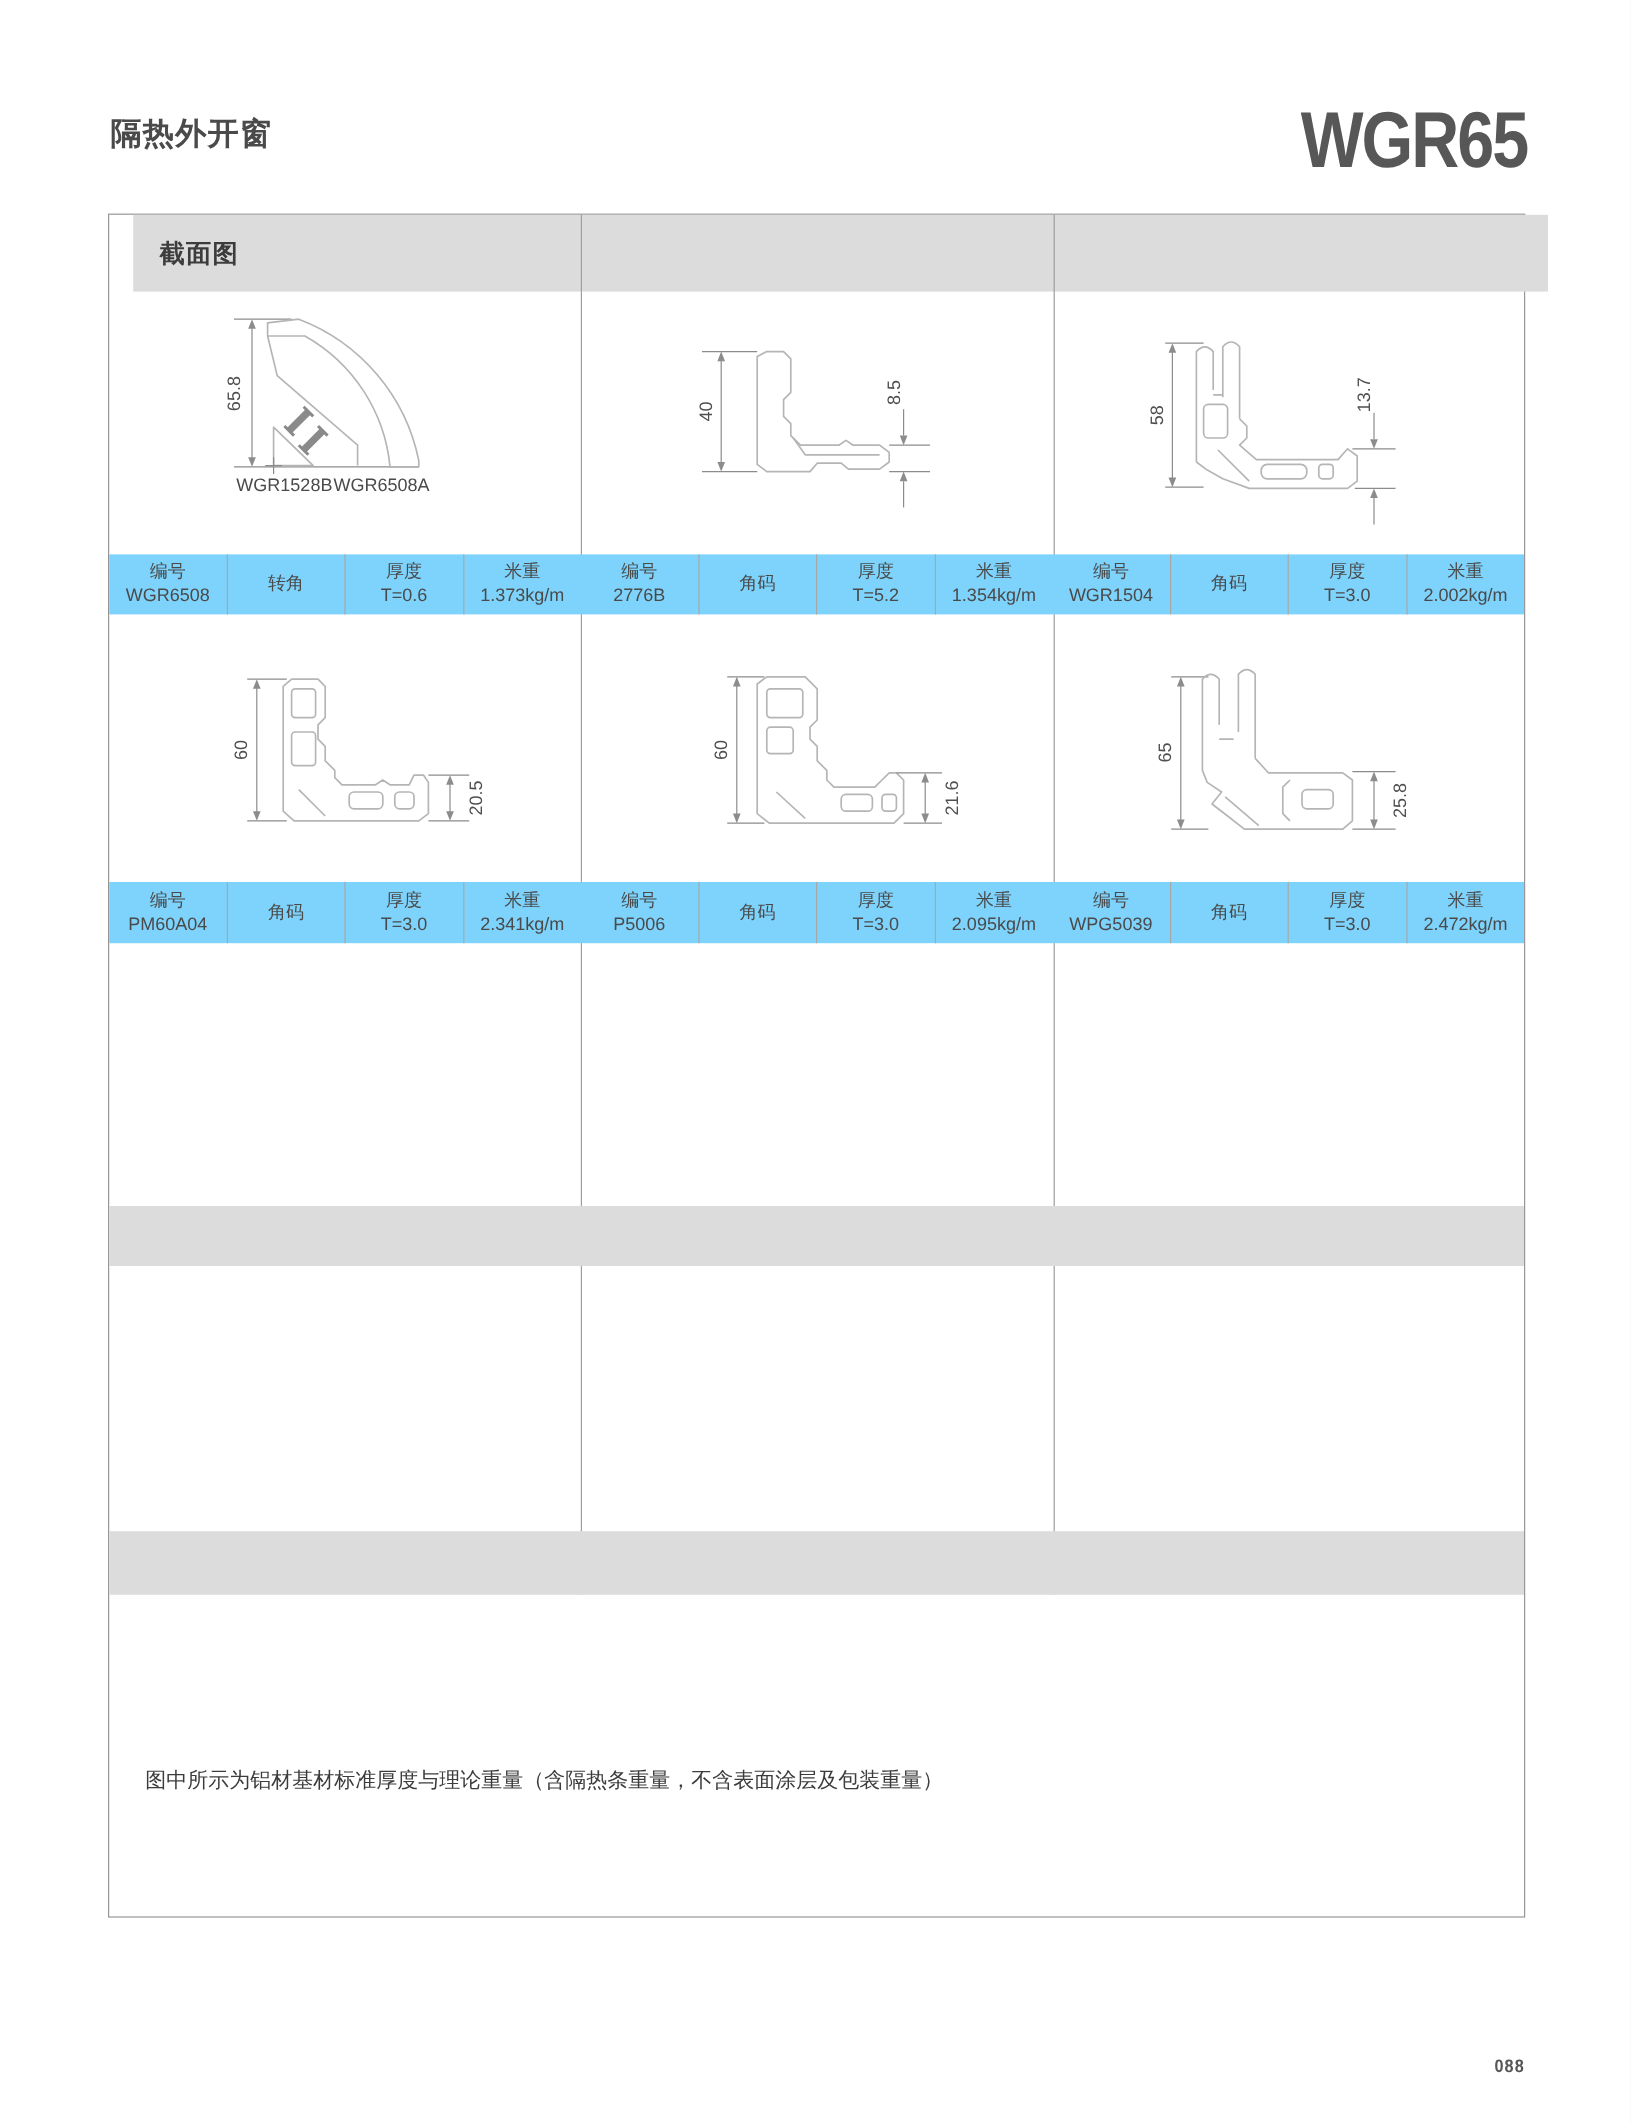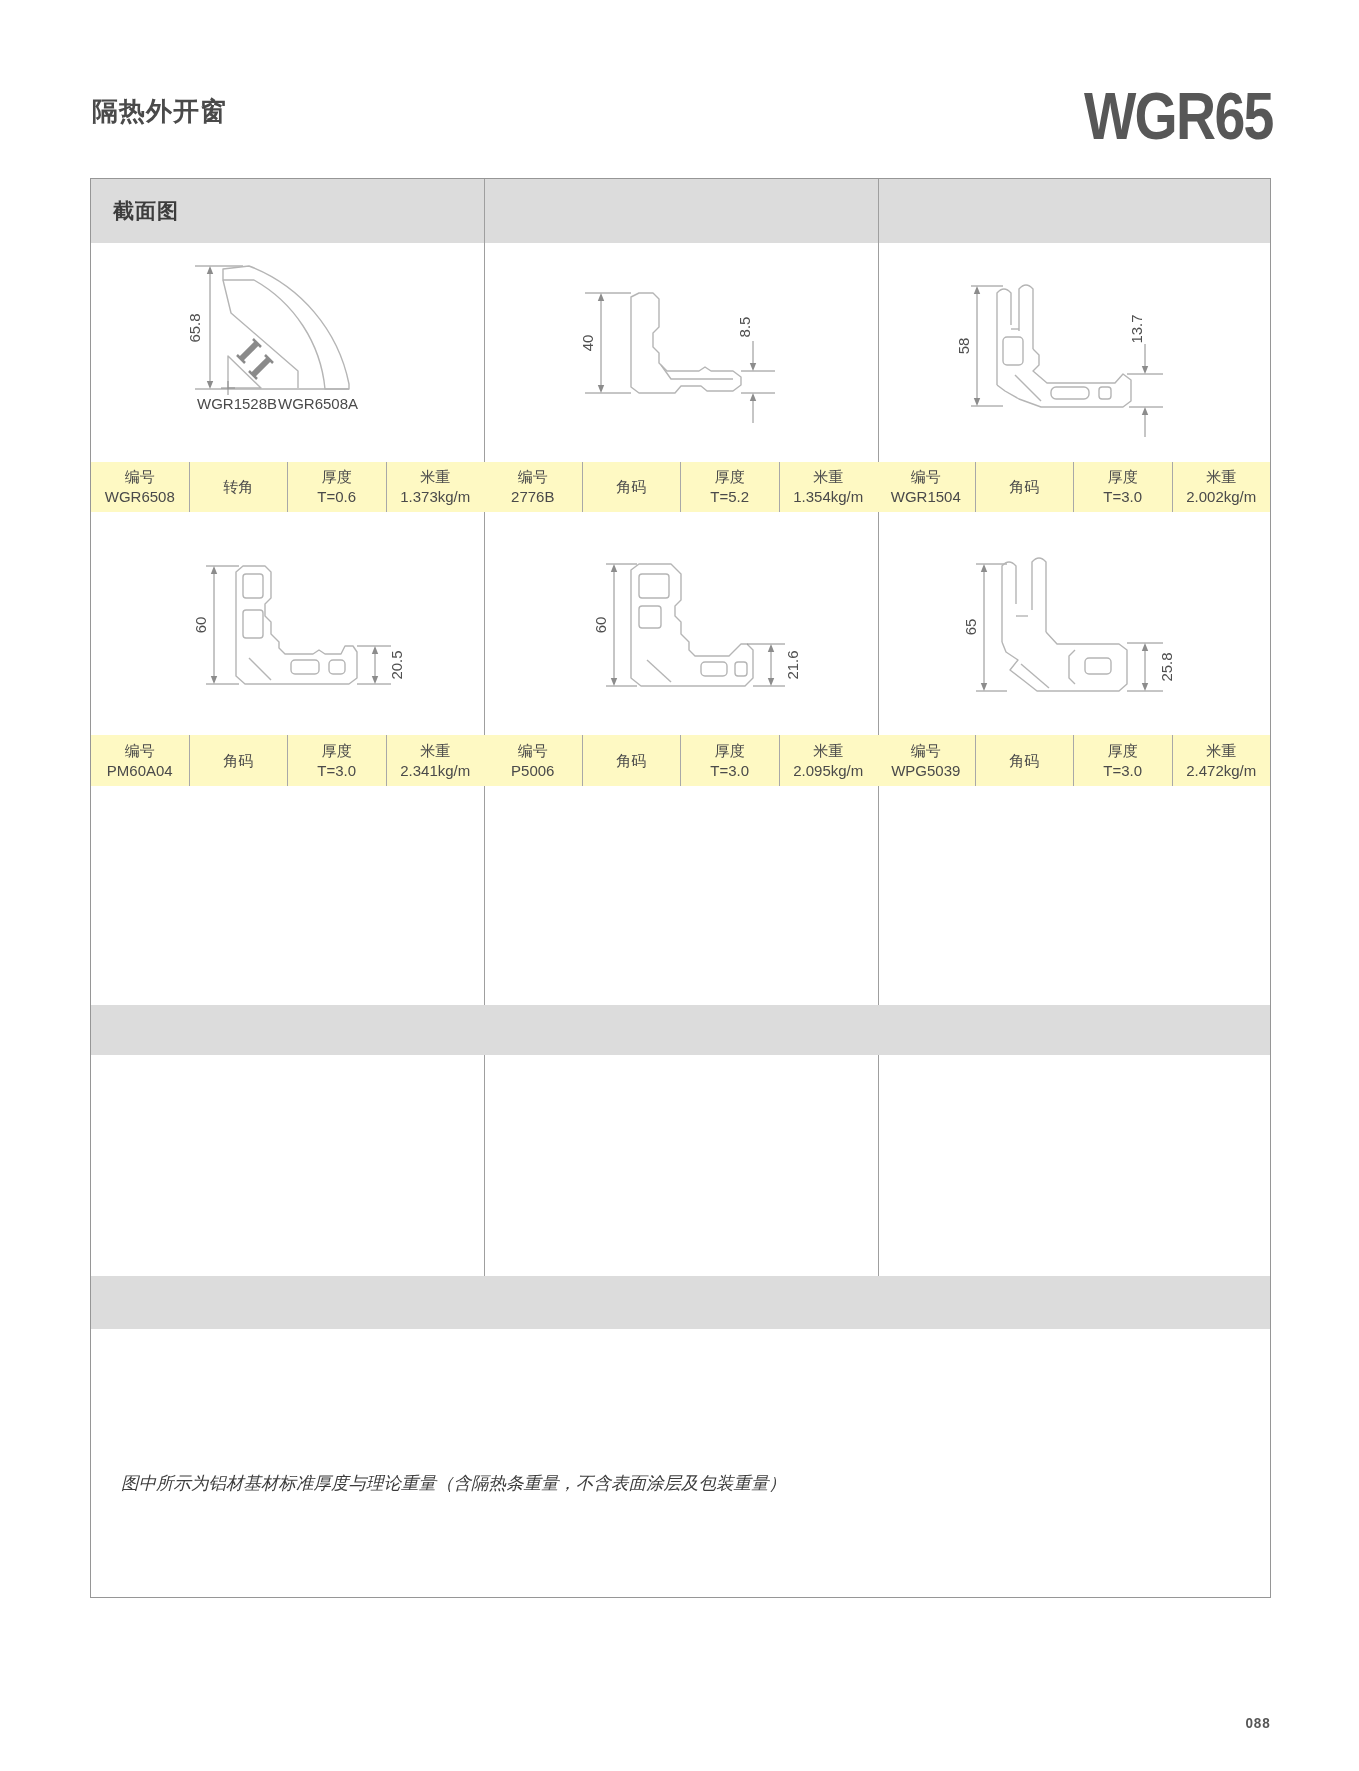--- a/index.html
+++ b/index.html
@@ -14,39 +14,39 @@
   .model-code{
     position:absolute;right:86px;top:84px;font-size:66px;font-weight:700;
     color:#575757;letter-spacing:-2px;transform:scaleX(0.84);transform-origin:right center;
     line-height:64px;
   }
   .sheet{
     position:absolute;left:90px;top:178px;width:1181px;height:1420px;
     border:1px solid #969696;box-sizing:border-box;
   }
   .band{position:absolute;left:0;width:100%;background:#dcdcdc;}
-  .header-band{top:0;height:64px;display:flex;align-items:center;}
+  .header-band{top:0;height:64px;display:flex;align-items:center;margin-left:20px;}
   .header-band span{padding-left:22px;font-size:21px;font-weight:600;color:#3c3c3c;letter-spacing:1px;}
   .col-divider{position:absolute;top:0;width:1px;height:1150px;background:#9f9f9f;}
   .d1{left:393px;} .d2{left:787px;}
   .draw-cell{position:absolute;width:393px;}
   .draw-cell svg{position:absolute;left:0;top:0;}
   .spec-row{
-    position:absolute;left:0;width:100%;background:#fef9c3;display:flex;
+    position:absolute;left:0;width:100%;background:#7dd3fc;display:flex;
     box-sizing:border-box;
   }
   .spec-col{flex:1;display:flex;}
   .spec-cell{
     flex:1;display:flex;flex-direction:column;justify-content:center;align-items:center;
     font-size:15px;line-height:20px;color:#4a4a4a;text-align:center;
   }
   .spec-cell + .spec-cell{border-left:1px solid #a8a8a8;}
   .empty-band{background:#dcdcdc;}
   .notes{position:absolute;left:30px;top:1288px;}
-  .notes p{margin:0;font-size:17.5px;line-height:32px;color:#3c3c3c;font-style:italic;}
+  .notes p{margin:0;font-size:17.5px;line-height:32px;color:#3c3c3c;}
   .page-number{
     position:absolute;left:1244px;top:1714px;font-size:15px;font-weight:700;
     color:#565656;letter-spacing:1px;transform:scaleX(0.9);
   }
   
   .profile{fill:none;stroke:#b5b5b5;stroke-width:1.4;stroke-linejoin:round;}
   .dimline{fill:none;stroke:#8c8c8c;stroke-width:1;}
   .arrow{fill:#8c8c8c;stroke:none;}
   .dimtext{fill:#4f4f4f;font-size:15px;font-family:"Liberation Sans",sans-serif;}
   .parttext{fill:#4a4a4a;font-size:15px;font-family:"Liberation Sans",sans-serif;}

